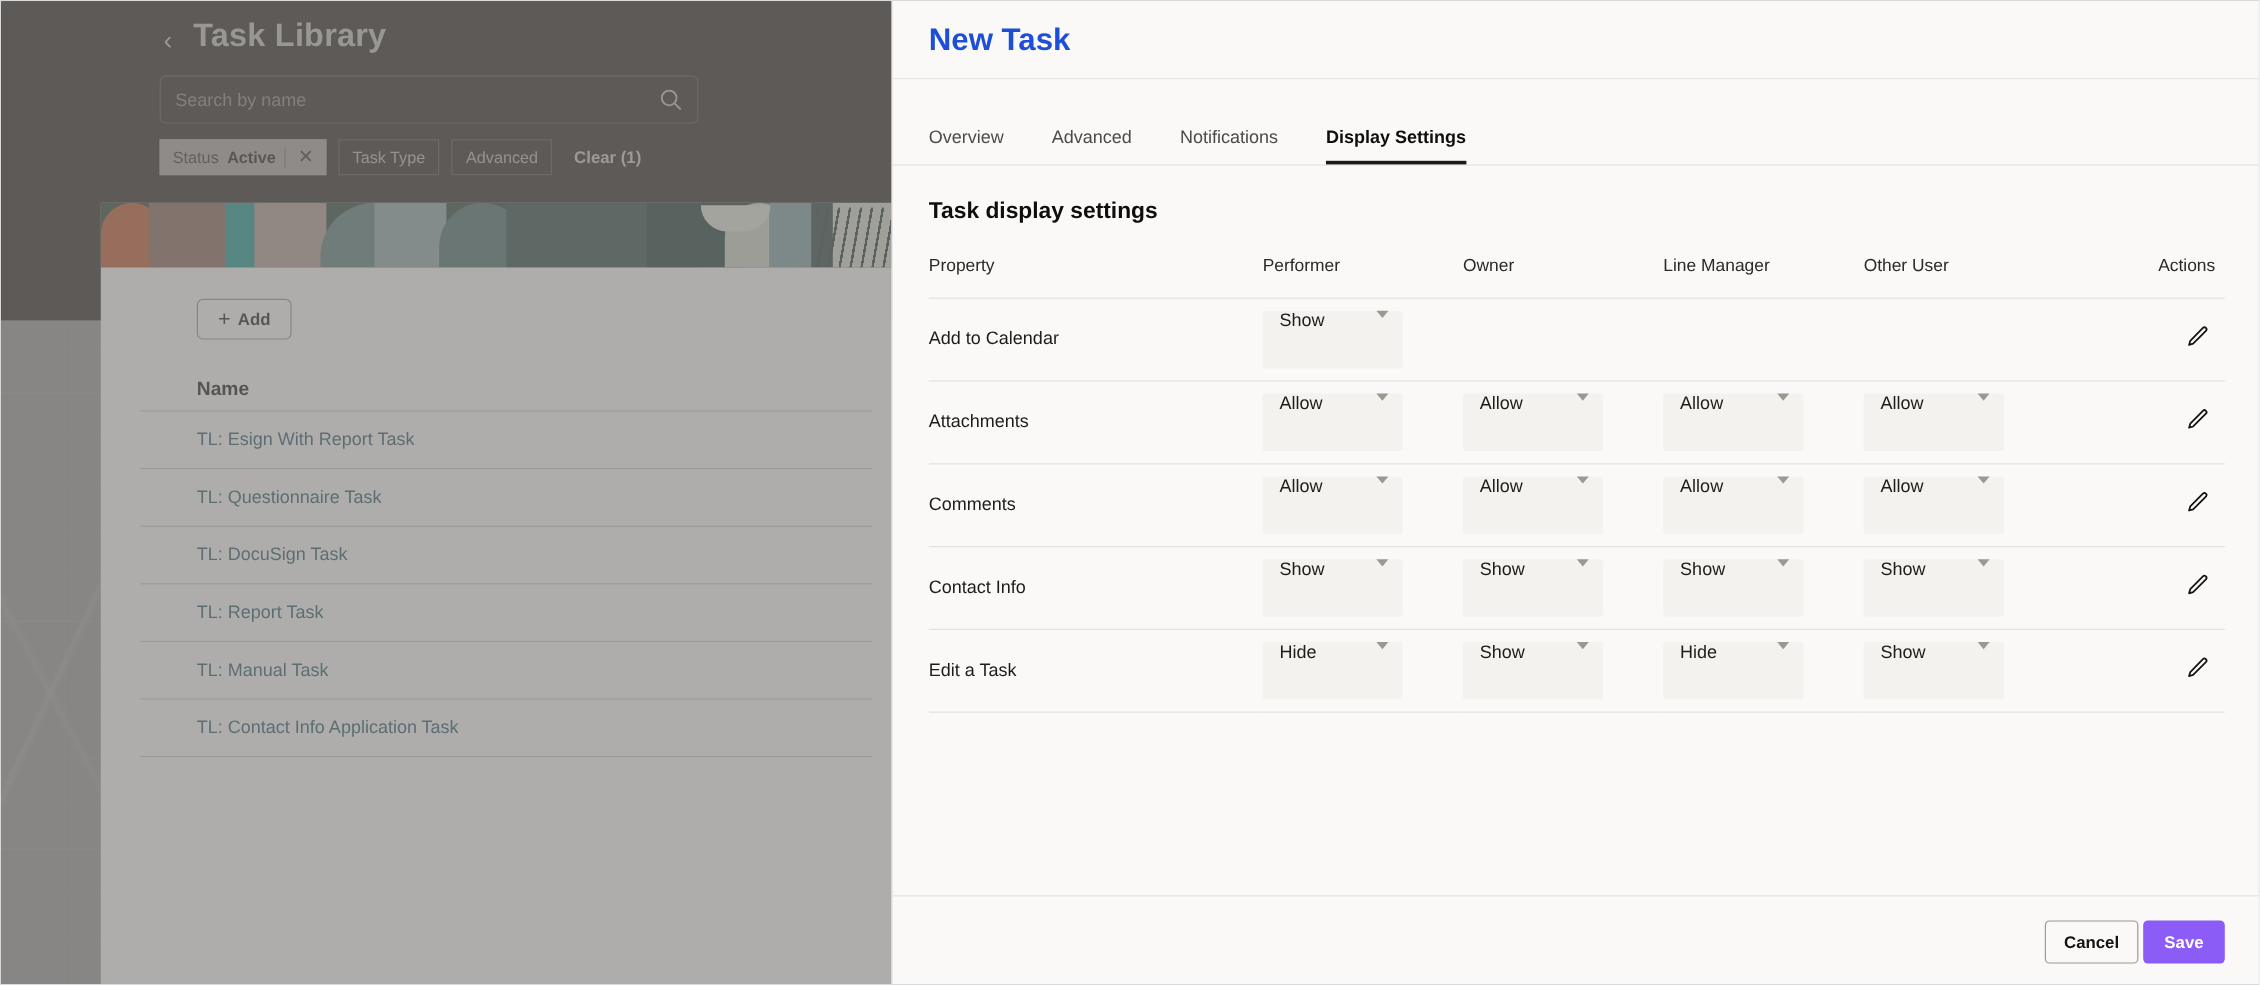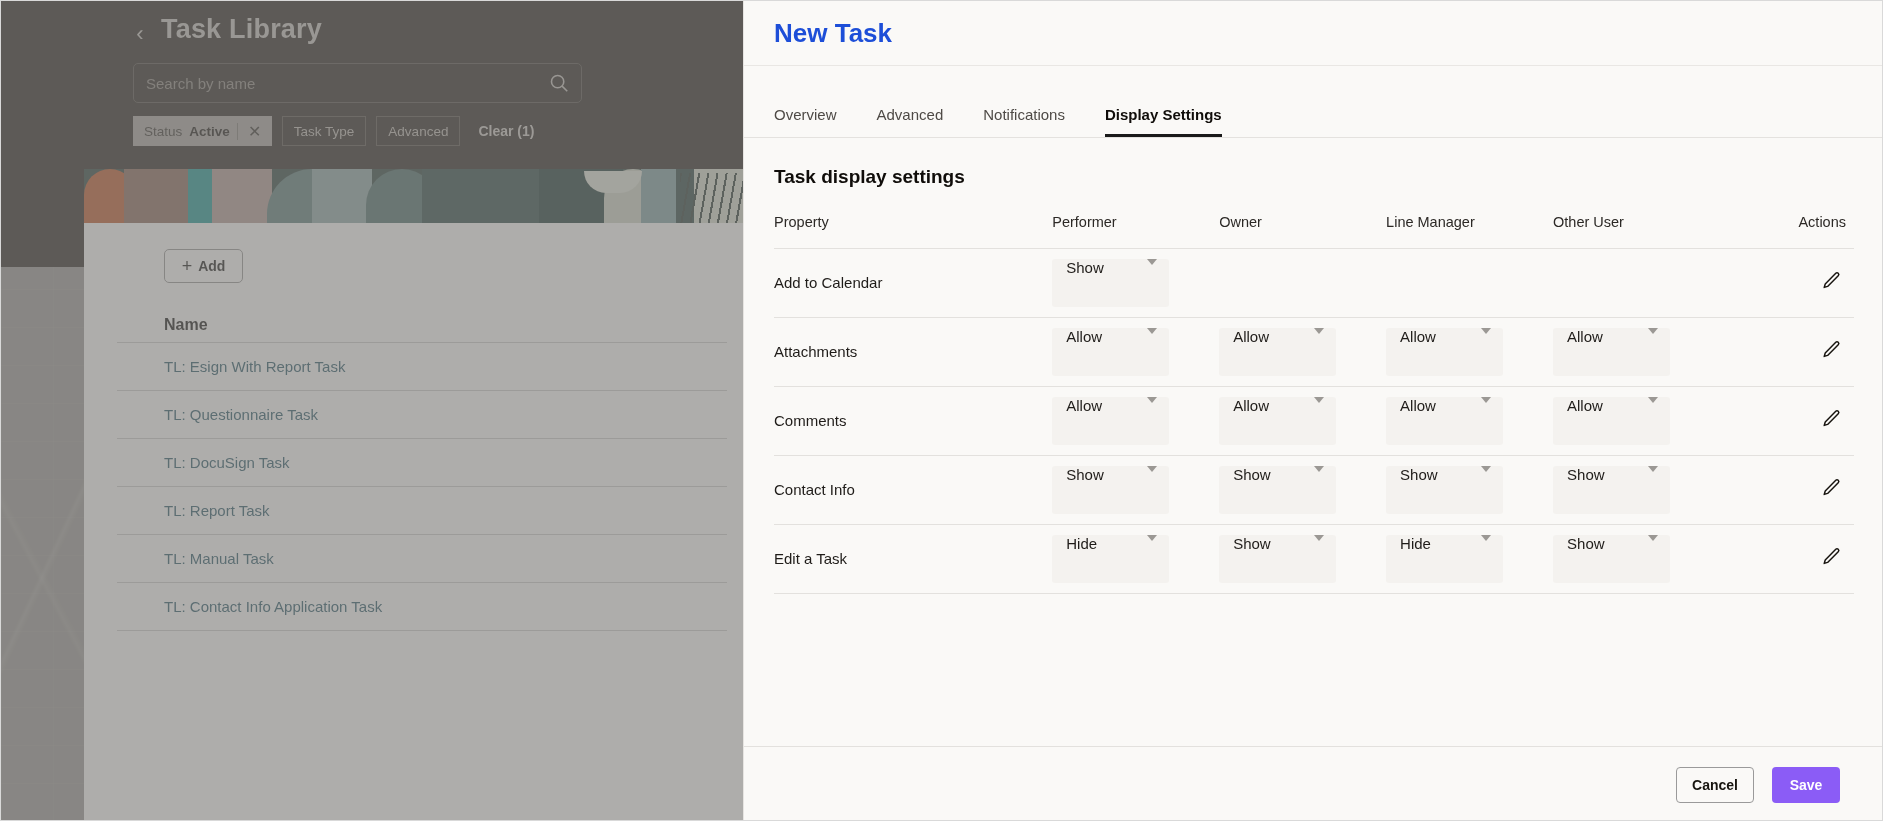--- a/index.html
+++ b/index.html
@@ -210,21 +210,21 @@
   }
   .dd.empty { background: transparent; }
 
   .act-cell { text-align: right; padding-right: 12px; }
   .pencil { display: inline-block; }
 
   .drawer-foot {
     flex: 0 0 76px; height: 76px;
     border-top: 1px solid #e3e1de;
     display: flex; align-items: center; justify-content: flex-end;
-    gap: 18px; padding-right: 44px;
+    gap: 4px; padding-right: 30px;
     background: #faf9f7;
   }
   .btn-cancel {
     width: 78px; height: 36px; border: 1px solid #9a9a9a; border-radius: 4px;
     background: #faf9f7; font-size: 14px; font-weight: 700; color: #17140f;
     display: flex; align-items: center; justify-content: center;
   }
   .btn-save {
     width: 68px; height: 36px; border-radius: 4px;
     background: #8b5cf6; font-size: 14px; font-weight: 700; color: #ffffff;

